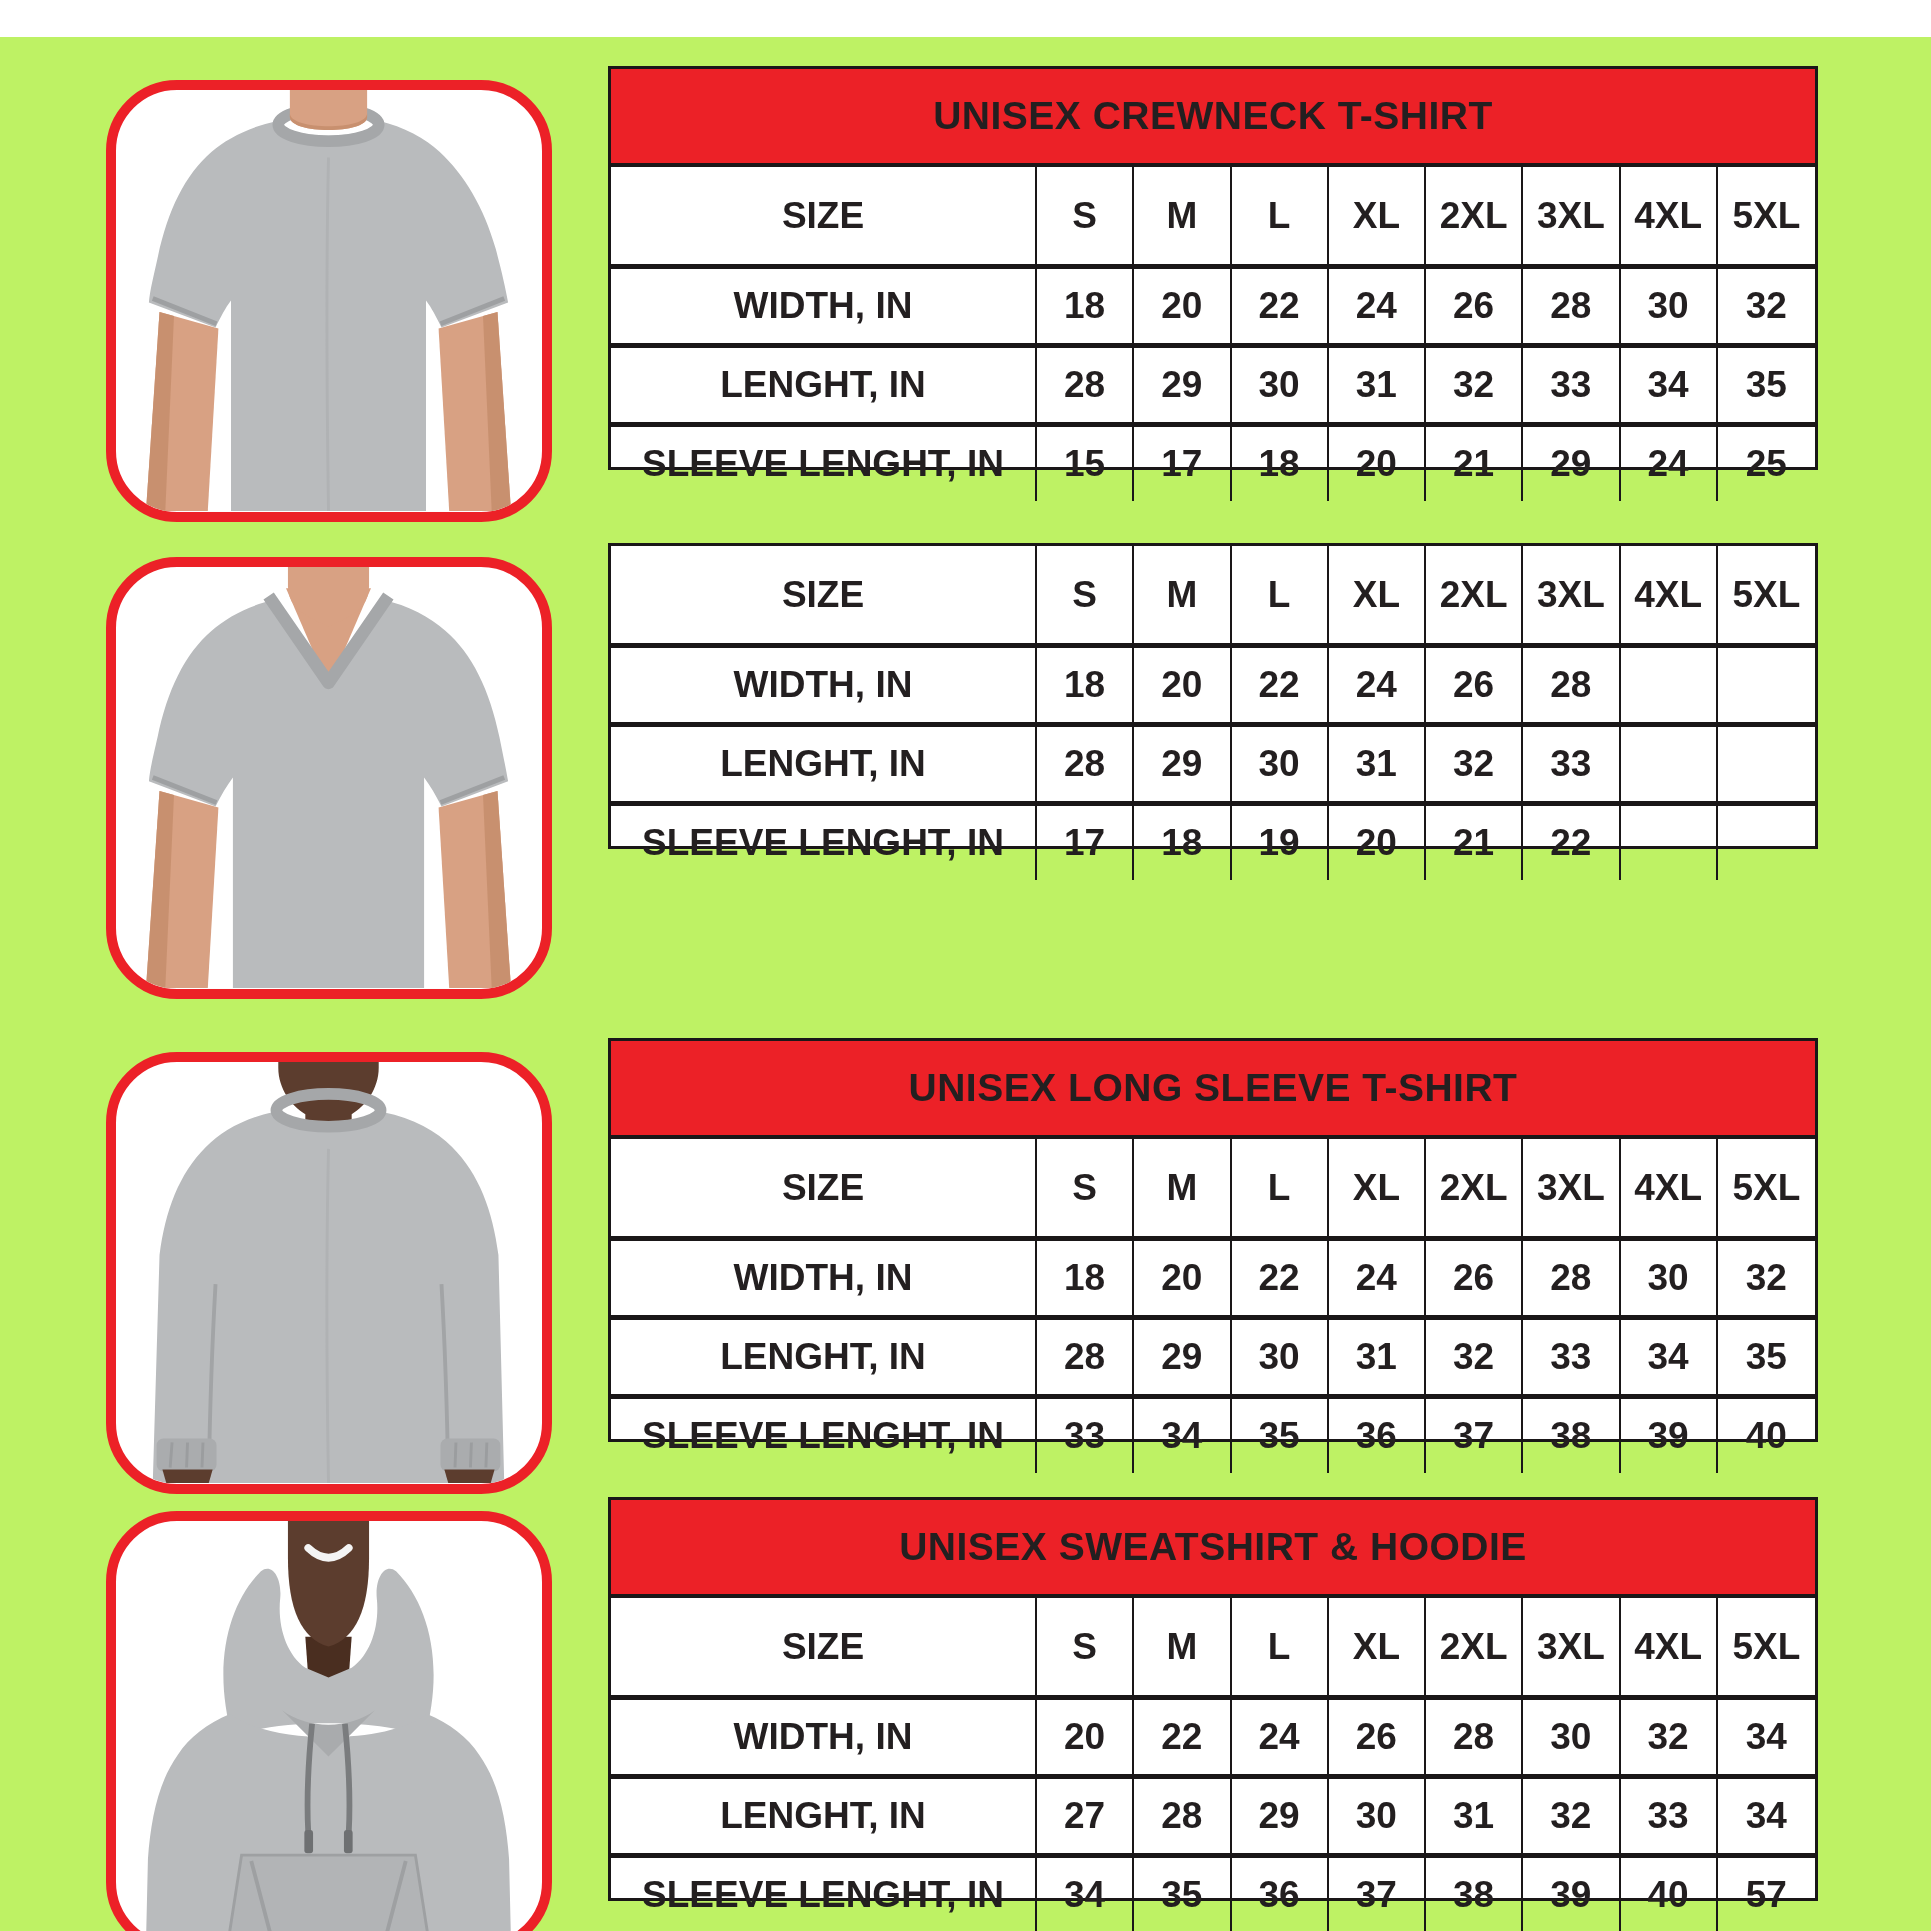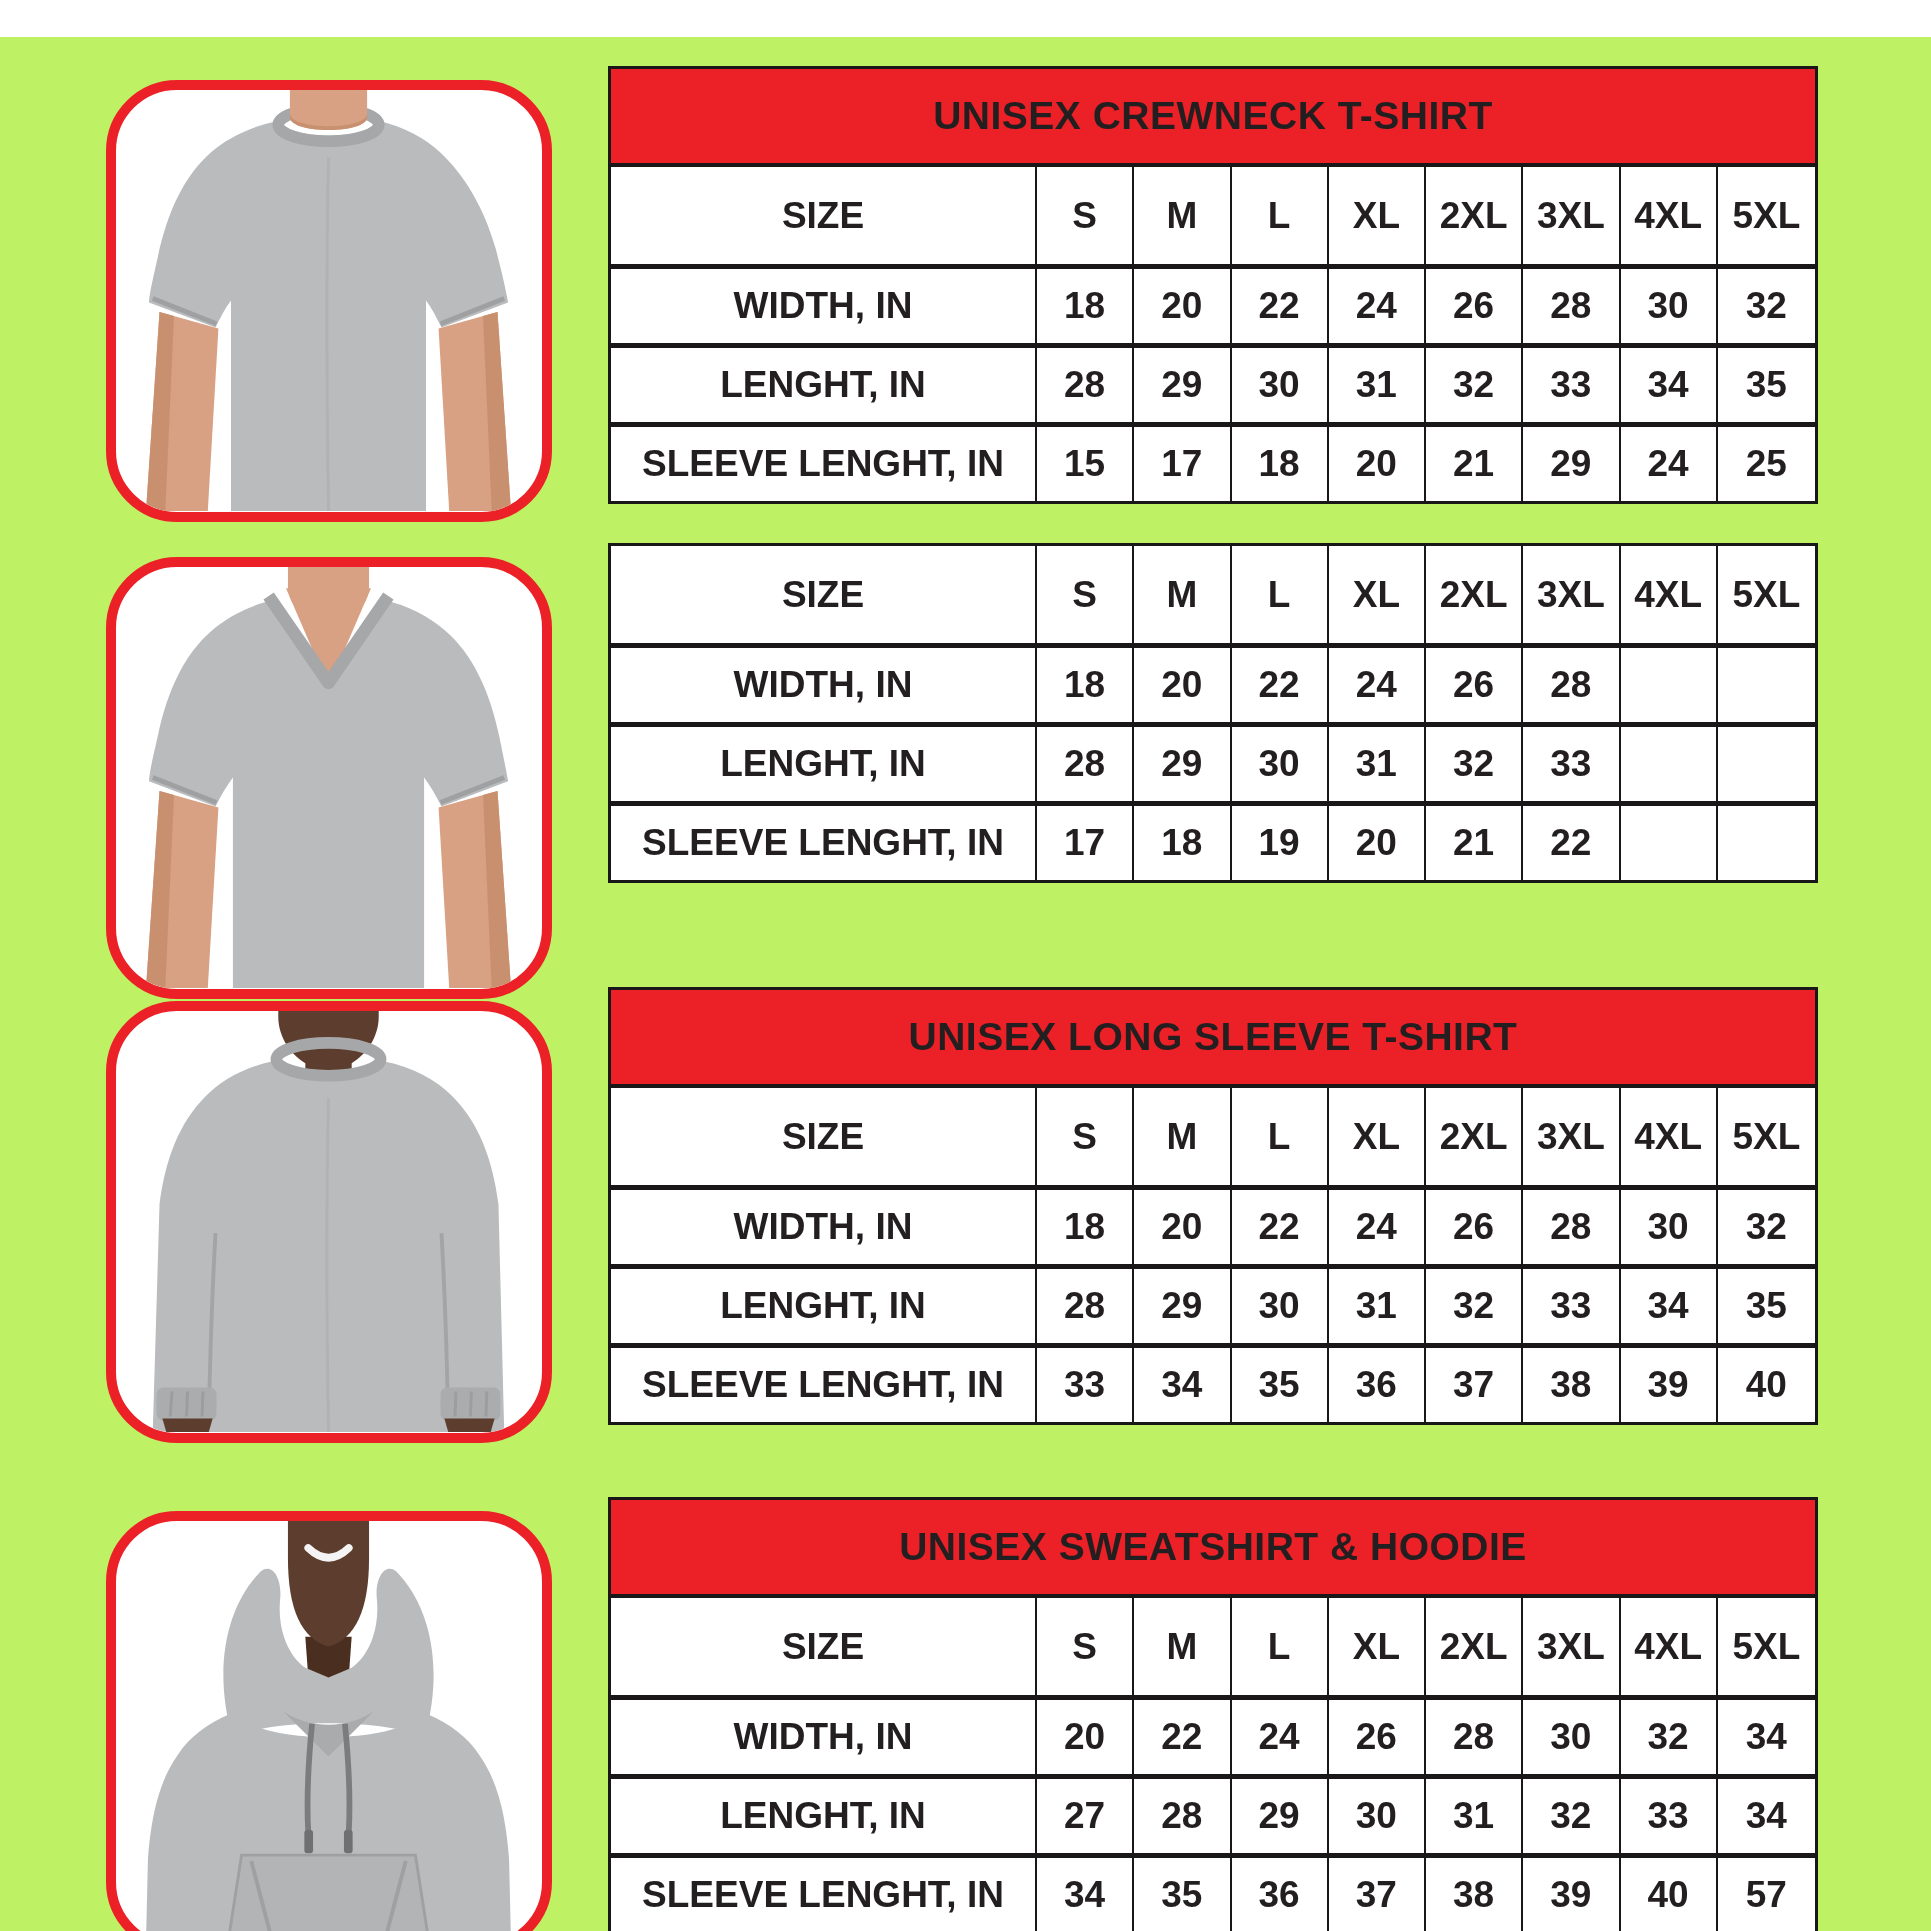--- a/index.html
+++ b/index.html
@@ -1,42 +1,42 @@
 <!DOCTYPE html>
 <html><head>
 <meta charset="utf-8">
 <style>
   html,body { margin:0; padding:0; background:#ffffff; }
   .canvas {
     position:relative; width:1931px; height:1931px; background:#bef264;
     font-family:"Liberation Sans", sans-serif; overflow:hidden;margin-top:37px;
   }
   .row { position:absolute; left:0; width:1931px; height:440px; }
-  .row1 { top:29px; } .row2 { top:506px; } .row3 { top:950px;text-align:right; } .row4 { top:1460px; }
+  .row1 { top:29px; } .row2 { top:506px; } .row3 { top:1001px;text-align:right; } .row4 { top:1460px; }
 
   .frame {
     position:absolute; left:106px; top:13.5px; width:446px; height:442px; margin:0;
     box-sizing:border-box; border:10.6px solid #EC2127; border-radius:71px;
     overflow:hidden; background:#ffffff;
   }
   .frame svg { display:block; width:425px; height:421px; }
 
   .table {
     position:absolute; left:608px; top:0; width:1210px; box-sizing:border-box;
     border:3.9px solid #1A1718; background:#ffffff;
   }
   .title {
     box-sizing:border-box; height:98px; background:#EC2127;
     border-bottom:4.8px solid #1A1718;
     display:flex; align-items:center; justify-content:center;
     font-size:39px; font-weight:bold; color:#231F20; letter-spacing:0.5px;
   }
   .grid {
     display:grid; grid-template-columns:426px repeat(8, 1fr);
-    grid-template-rows:97px 79px 79px 79px; height:334px;
+    grid-template-rows:97px 79px 79px 79px; height:300px;
   }
   .c {
     box-sizing:border-box; display:flex; align-items:center; justify-content:center;
     border-right:2.9px solid #1A1718; font-size:37px; font-weight:bold; color:#231F20;
     white-space:nowrap; overflow:hidden;
   }
   .c:nth-child(9n) { border-right:none; }
   .rt { border-top:5.8px solid #1A1718; }
 </style>
 </head>

